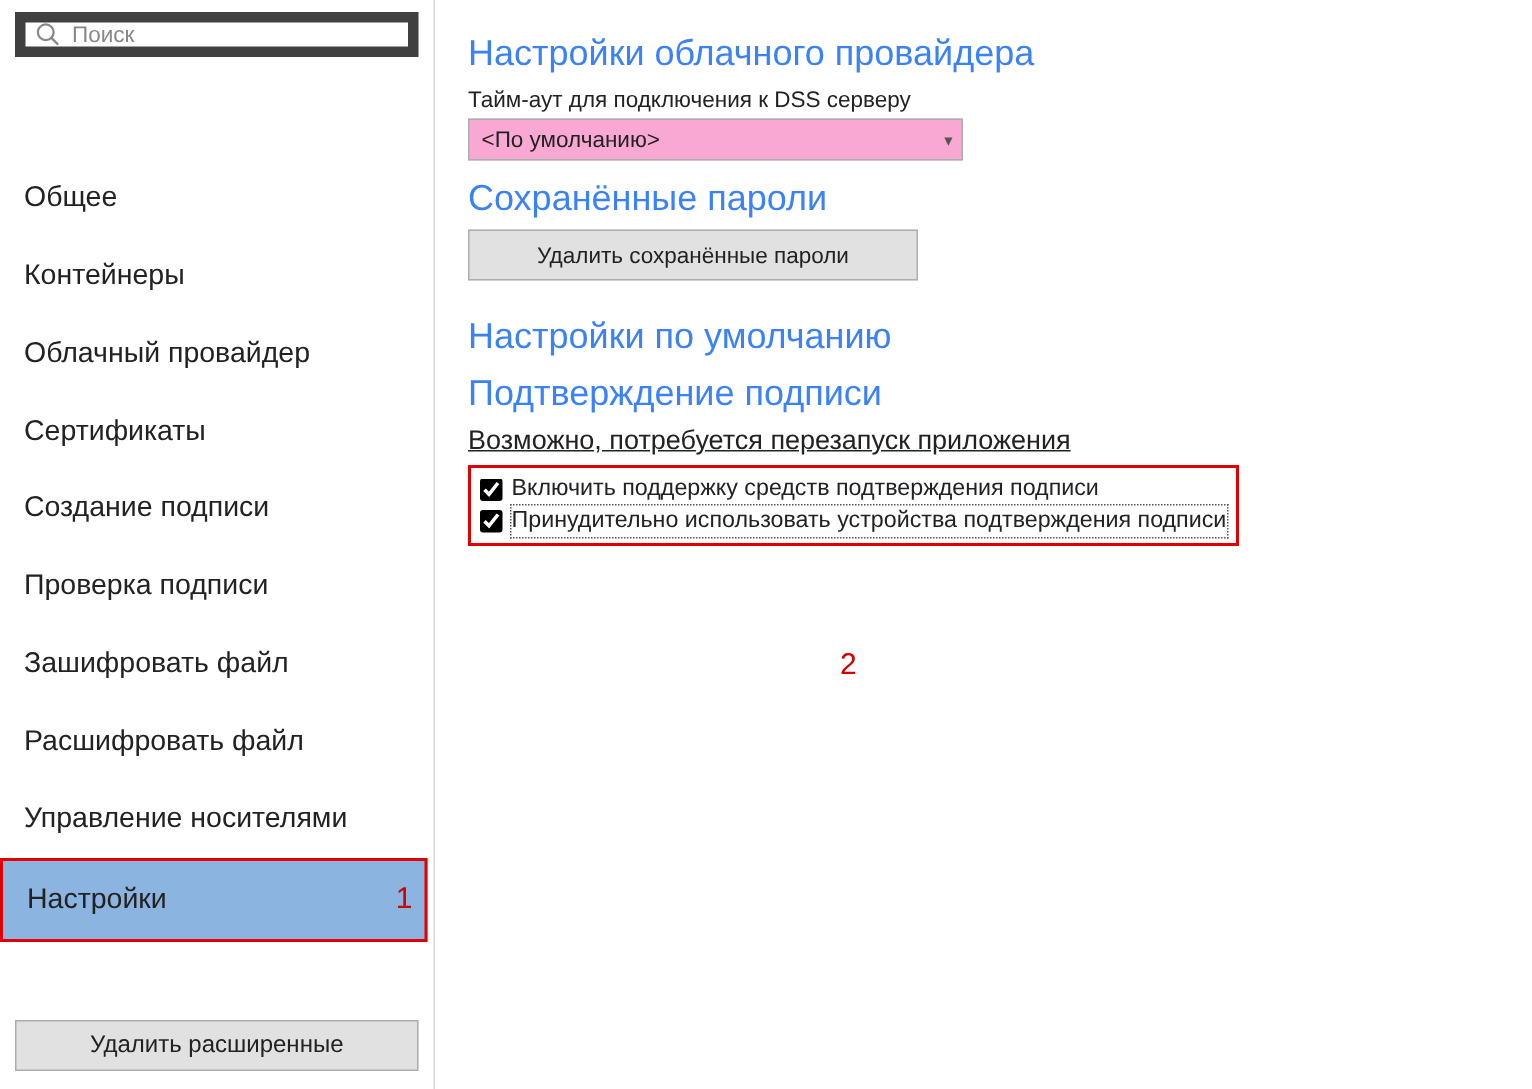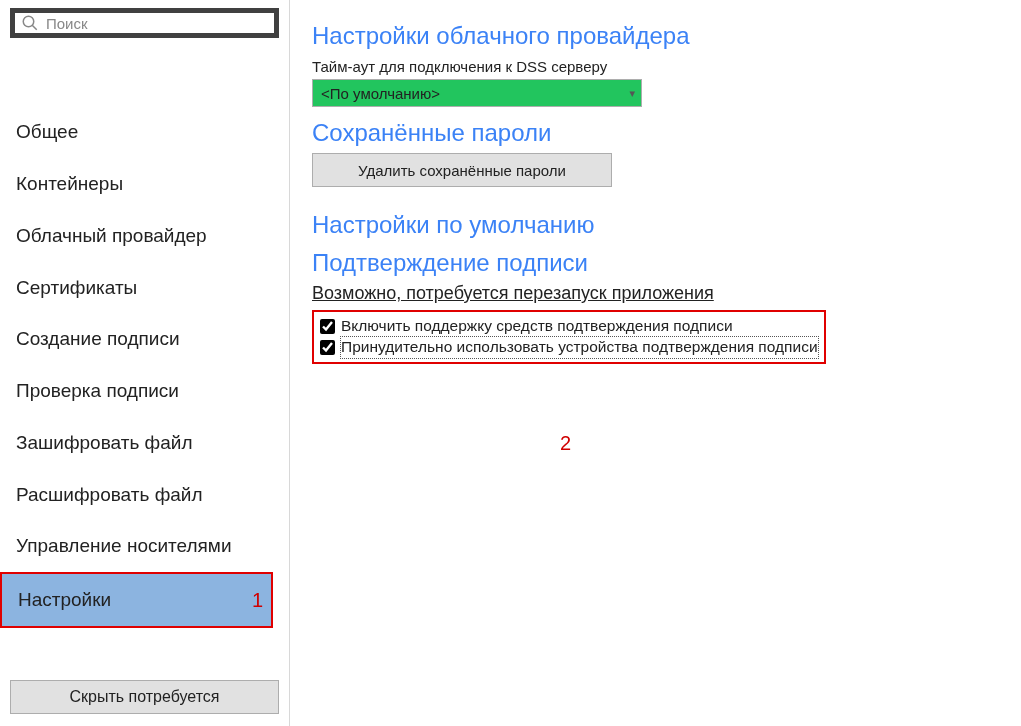--- a/index.html
+++ b/index.html
@@ -22,21 +22,21 @@
     display: flex;
     flex-direction: column;
     background: #ffffff;
   }
   .search-wrap {
     padding: 8px 10px 4px 10px;
   }
   .search-box {
     display: flex;
     align-items: center;
-    border: 5px solid #404040;
+    border: 7px solid #404040;
     height: 30px;
     background: #ffffff;
   }
   .search-box svg {
     width: 18px; height: 18px;
     margin: 0 5px 0 6px;
     flex: 0 0 auto;
   }
   .search-box input {
     border: none;
@@ -63,21 +63,21 @@
     padding: 14px 16px;
     cursor: default;
     line-height: 1.25;
   }
   .nav-item.selected {
     background: #8cb4e0;
     color: #222;
   }
   .nav-item.highlighted {
     border: 2px solid #e00000;
-    margin-right: 16px;
+    margin-right: 4px;
     position: relative;
   }
   .badge-1 {
     position: absolute;
     right: 8px;
     top: 50%;
     transform: translateY(-50%);
     color: #d00000;
     font-size: 20px;
   }
@@ -106,21 +106,21 @@
   }
   .field-label {
     font-size: 15px;
     color: #222;
     margin: 8px 0 4px 0;
   }
   .select-box {
     width: 330px;
     height: 28px;
     border: 1px solid #adadad;
-    background: #22c55e;
+    background: #f9a8d4;
     display: flex;
     align-items: center;
     justify-content: space-between;
     padding: 0 6px 0 8px;
     font-size: 15px;
     color: #222;
     margin-bottom: 12px;
   }
   .select-box .chev {
     color: #555;
@@ -198,21 +198,21 @@
       <div class="nav-item">Зашифровать файл</div>
       <div class="nav-item">Расшифровать файл</div>
       <div class="nav-item">Управление носителями</div>
       <div class="nav-item selected highlighted">
         <span>Настройки</span>
         <span class="badge-1">1</span>
       </div>
     </div>
 
     <div class="sidebar-footer">
-      <button class="wide-button">Скрыть потребуется</button>
+      <button class="wide-button">Удалить расширенные</button>
     </div>
   </div>
 
   <div class="content">
 
     <span class="badge-2">2</span>
 
     <h2 class="section-title">Настройки облачного провайдера</h2>
     <div class="field-label">Тайм-аут для подключения к DSS серверу</div>
     <div class="select-box">

